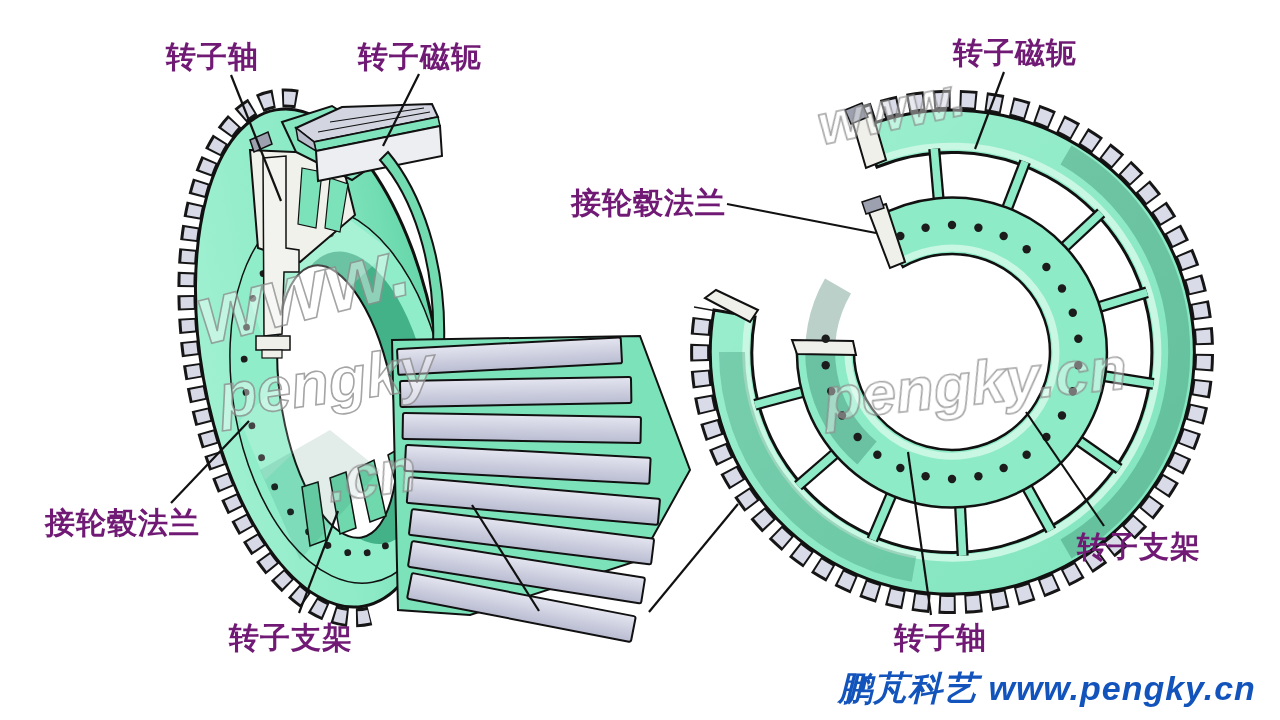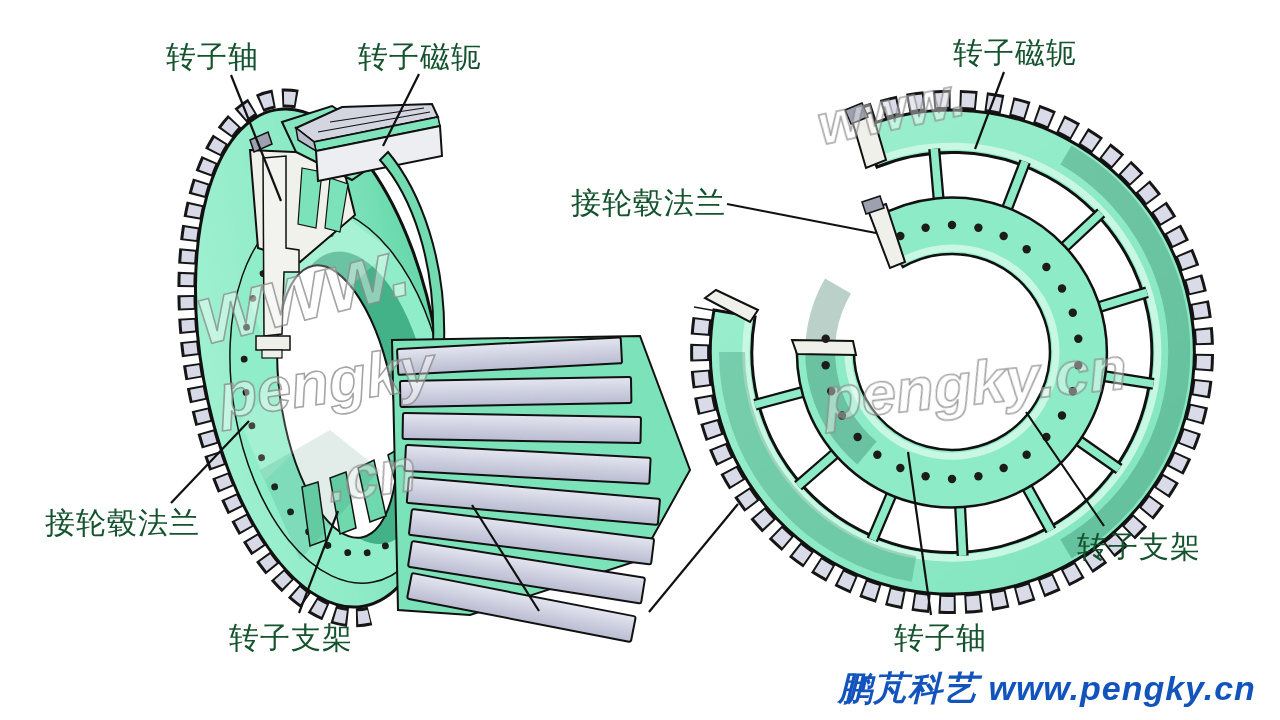--- a/index.html
+++ b/index.html
@@ -1,19 +1,19 @@
 <!DOCTYPE html>
 <html><head>
 <meta charset="utf-8">
 <style>
   html,body{margin:0;padding:0;background:#ffffff;width:1280px;height:720px;overflow:hidden;}
   #stage{position:relative;width:1280px;height:720px;background:#fff;
          font-family:"Liberation Sans","DejaVu Sans",sans-serif;}
   #drawing{position:absolute;left:0;top:0;}
-  .lbl{position:absolute;font-size:30px;font-weight:normal;color:#14532d;
+  .lbl{position:absolute;font-size:30px;font-weight:bold;color:#701a75;
        letter-spacing:1px;white-space:nowrap;line-height:1.1;}
   .brand{position:absolute;font-size:34px;font-weight:bold;font-style:italic;
          color:#1254bc;white-space:nowrap;letter-spacing:1px;}
 </style>
 </head>
 <body>
 
 <div id="stage">
 
   <svg id="drawing" width="1280" height="720" viewBox="0 0 1280 720">

